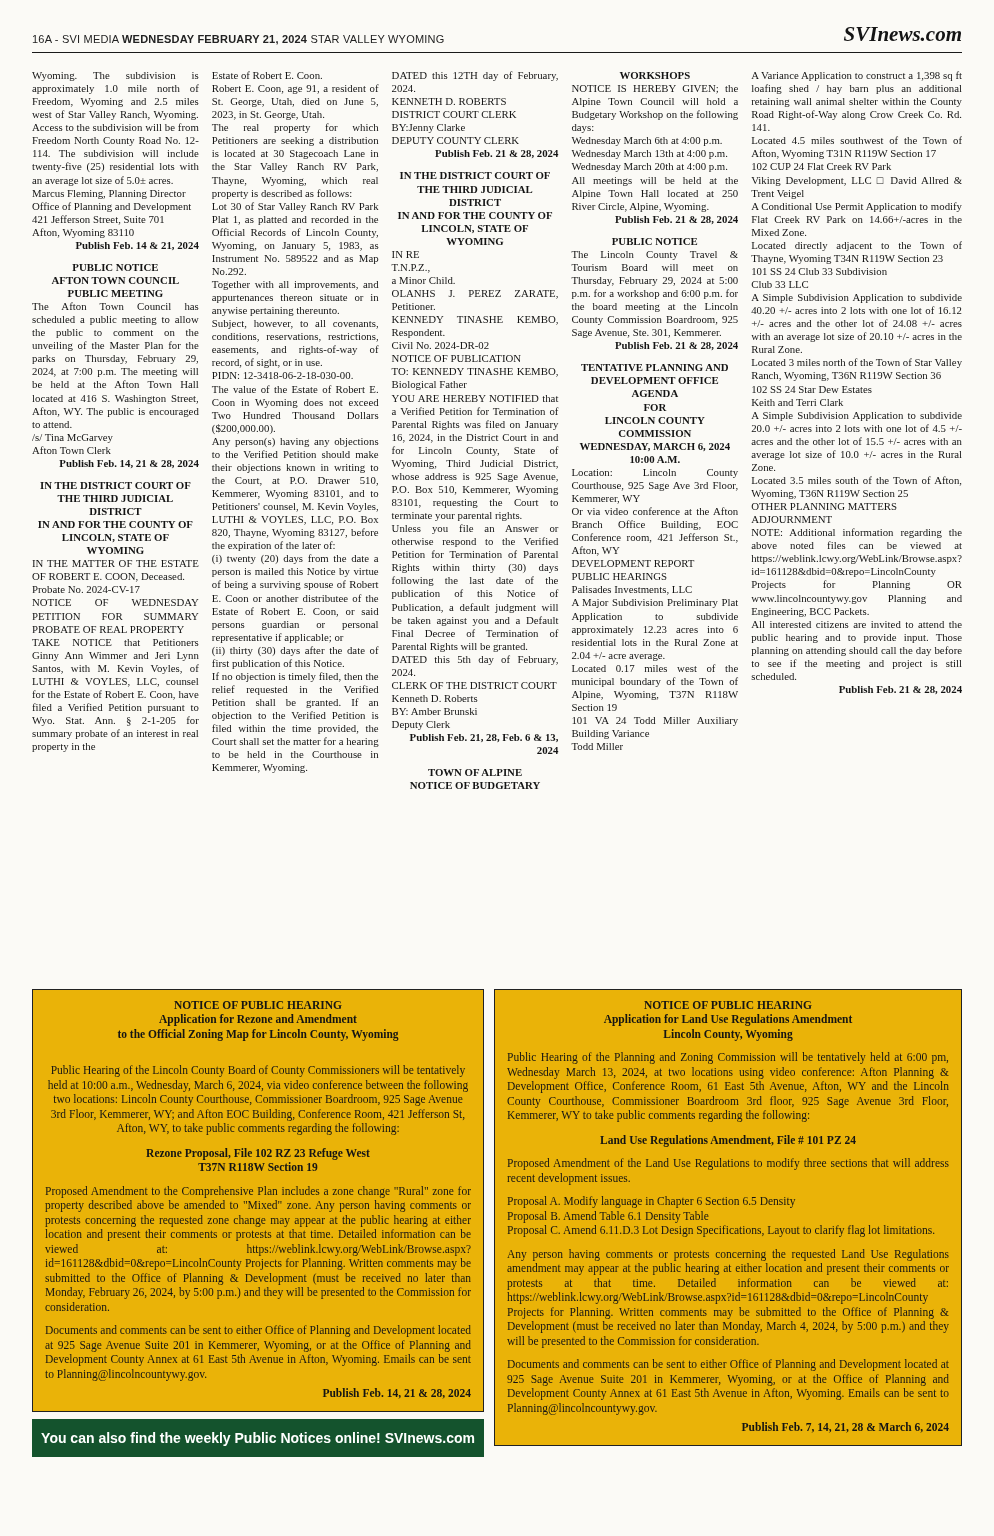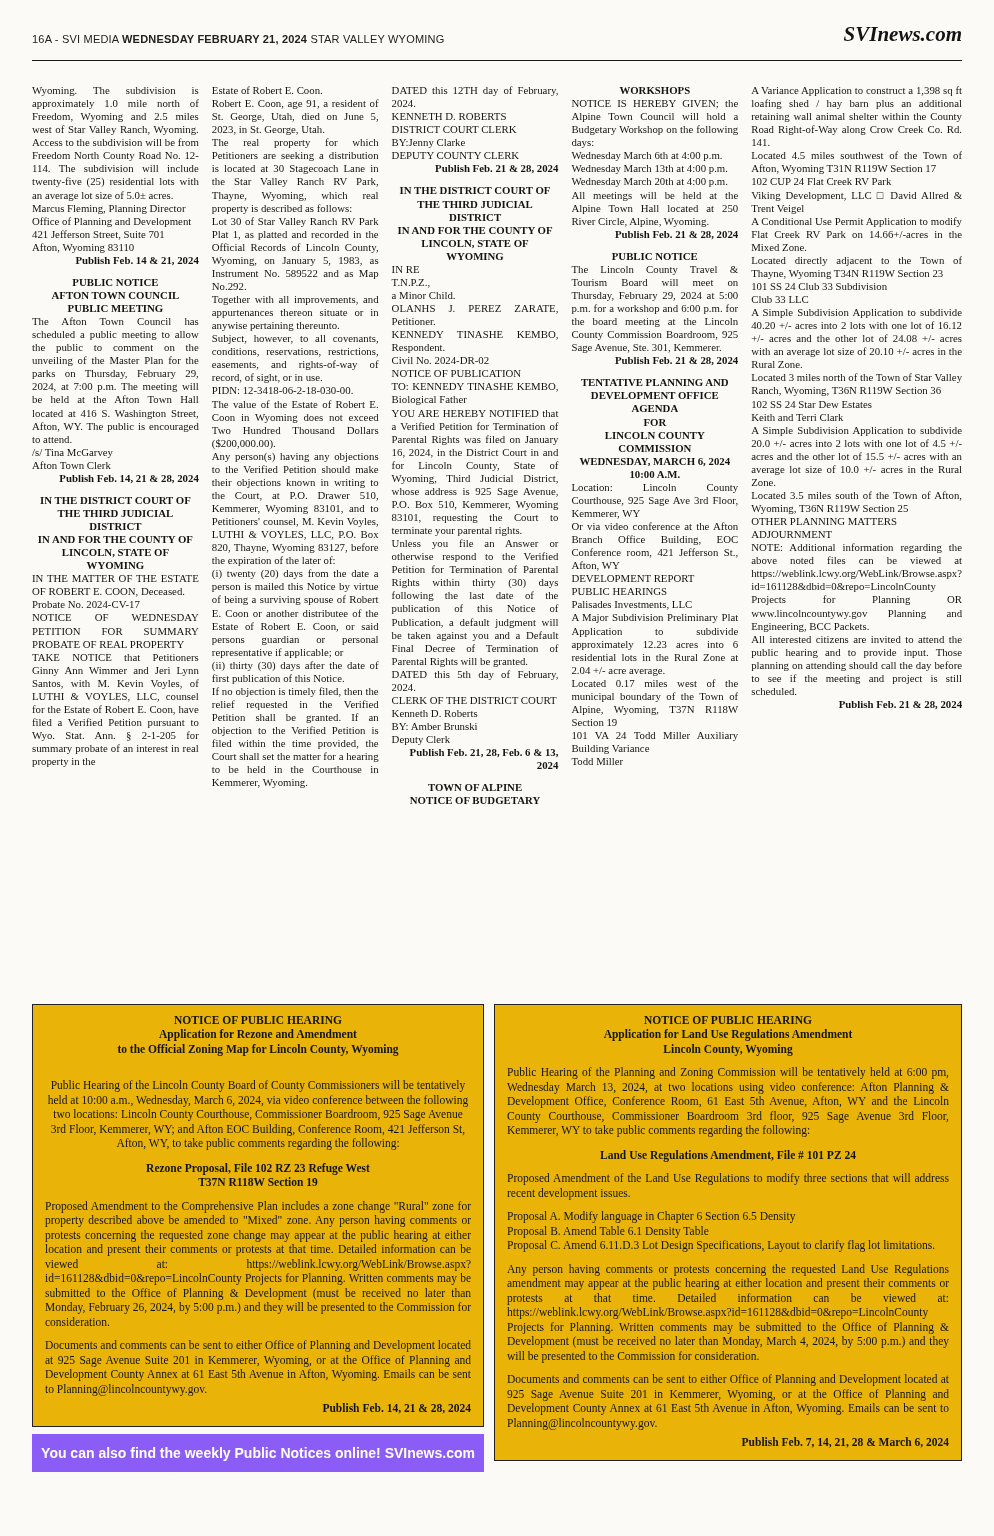--- a/index.html
+++ b/index.html
@@ -1,39 +1,39 @@
 <!DOCTYPE html>
 <html><head>
 <meta charset="utf-8">
 <style>
   *{box-sizing:border-box;margin:0;padding:0}
   html,body{width:994px;height:1536px}
   body{background:#fbfaf6;color:#141414;font-family:"Liberation Serif","DejaVu Serif",serif;overflow:hidden}
   .page{padding:24px 32px 0}
-  .masthead{display:flex;justify-content:space-between;align-items:flex-end;padding-bottom:15px;border-bottom:1.6px solid #1a1a1a}
+  .masthead{display:flex;justify-content:space-between;align-items:flex-end;padding-bottom:7px;border-bottom:1.6px solid #1a1a1a}
   .mast-left{font-family:"Liberation Sans",sans-serif;font-size:11px;letter-spacing:.2px;color:#222}
   .mast-left b{font-weight:bold}
   .mast-site{font-size:21px;font-weight:bold;font-style:italic;line-height:1}
-  .columns{display:flex;gap:13px;margin-top:23px;height:912px;overflow:hidden}
+  .columns{display:flex;gap:13px;margin-top:16px;height:912px;overflow:hidden}
   .col{flex:1 1 0;font-size:10.8px;line-height:1.21;text-align:justify}
   .col p{margin:0}
   .col .blk-h{font-weight:bold;text-align:center}
   .col .mt{margin-top:9px}
   .col .blk-pub{font-weight:bold;text-align:right}
   .bottom{display:flex;gap:10px;margin-top:8px;align-items:flex-start}
   .bottom-left{width:452px;flex:0 0 452px}
   .box{border:1px solid #222;background:#eab308;padding:8px 12px 10px;font-size:11.5px;line-height:1.26}
   .box-right{flex:1 1 auto}
   .b-h{font-weight:bold;text-align:center}
   .b-hm{font-weight:bold;text-align:center;margin-top:10px}
   .b-c{text-align:center;margin-top:22px}
   .b-p{text-align:justify;margin-top:9px}
   .b-p0{text-align:justify}
   .b-pub{font-weight:bold;text-align:right;margin-top:5px}
-  .banner{margin-top:7px;background:#8b5cf6;color:#fff;font-family:"Liberation Sans",sans-serif;font-weight:bold;font-size:14px;text-align:center;padding:11px 6px}
+  .banner{margin-top:7px;background:#14532d;color:#fff;font-family:"Liberation Sans",sans-serif;font-weight:bold;font-size:14px;text-align:center;padding:11px 6px}
 </style>
 </head>
 <body>
 
 <div class="page">
 
   <header class="masthead">
     <div class="mast-left">
       <span>16A - SVI MEDIA</span>
       <b>WEDNESDAY FEBRUARY 21, 2024</b>

